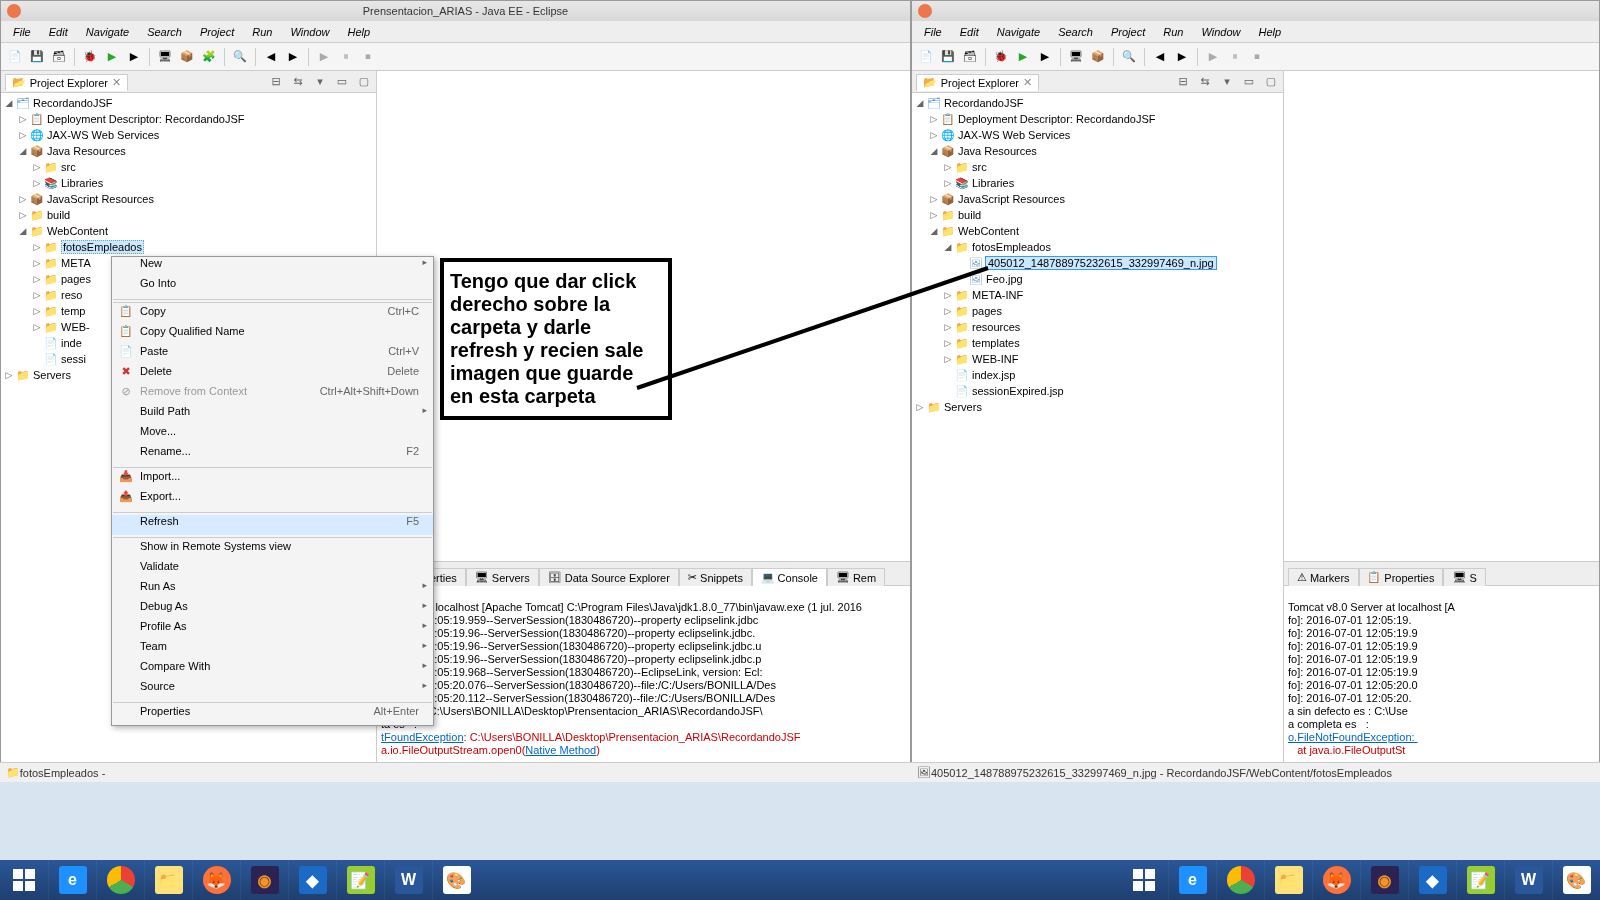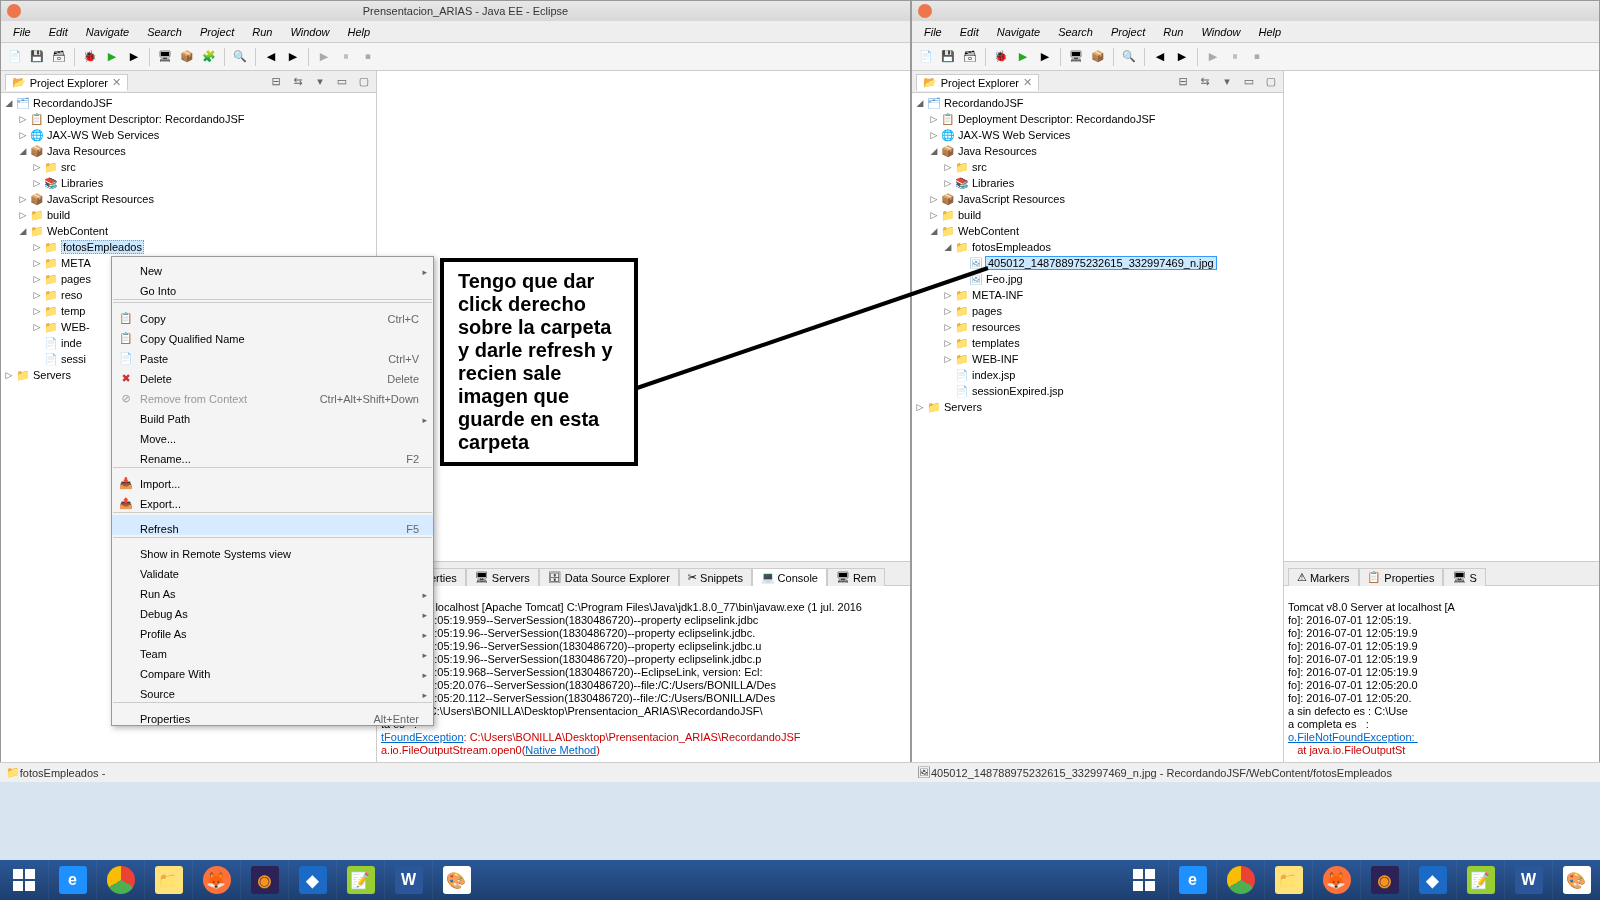--- a/index.html
+++ b/index.html
@@ -36,28 +36,28 @@
 .ic-prj { color:#5a9bd4; }
 .editor-area { flex:1; background:#fff; position:relative; }
 .bottom-tabs { height:220px; border-top:1px solid #ccc; display:flex; flex-direction:column; }
 .btabs-bar { height:24px; background:#eee; border-bottom:1px solid #ccc; display:flex; align-items:flex-end; padding:0 4px; gap:0; }
 .btab { padding:2px 8px; border:1px solid #ccc; border-bottom:none; background:#eee; display:flex; align-items:center; gap:3px; font-size:11px; position:relative; top:1px; }
 .btab.active { background:#fff; }
 .console-out { flex:1; font-family:Consolas,monospace; font-size:11px; padding:2px 4px; overflow:hidden; white-space:pre; line-height:13px; }
 .console-out .red { color:#c00; }
 .console-out .blue { color:#06c; text-decoration:underline; }
 .ctxmenu { position:absolute; left:111px; top:256px; width:323px; background:#f4f4f4; border:1px solid #999; box-shadow:2px 2px 6px rgba(0,0,0,0.3); z-index:50; }
-.ctxitem { height:20px; display:flex; align-items:flex-end; padding:0 8px 0 28px; position:relative; }
+.ctxitem { height:20px; display:flex; align-items:flex-start; padding:0 8px 0 28px; position:relative; }
 .ctxitem:hover, .ctxitem.hov { background:#d6ebff; }
 .ctxitem.disabled { color:#999; }
 .ctxitem .kbd { position:absolute; right:14px; color:#666; font-size:11px; }
 .ctxitem .arr { position:absolute; right:6px; color:#666; font-size:9px; }
 .ctxitem .mi-ic { position:absolute; left:6px; width:16px; text-align:center; }
 .ctxsep { height:1px; background:#ccc; margin:2px 1px; }
-.annotation { position:absolute; left:440px; top:258px; width:198px; border:4px solid #000; background:#fff; padding:8px 14px; font-size:20px; font-weight:bold; line-height:1.15; z-index:40; }
+.annotation { position:absolute; left:440px; top:258px; width:232px; border:4px solid #000; background:#fff; padding:8px 6px; font-size:20px; font-weight:bold; line-height:1.15; z-index:40; }
 .arrow-line { position:absolute; z-index:41; pointer-events:none; }
 .statusbar { position:absolute; left:0; height:20px; background:#f0f0f0; border-top:1px solid #ccc; display:flex; align-items:center; padding:0 6px; font-size:11px; color:#333; }
 .statusbar.sl { top:762px; width:911px; }
 .statusbar.sr { top:762px; left:911px; width:689px; }
 .taskbar { position:absolute; left:0; bottom:0; width:1600px; height:40px; background:linear-gradient(#2b5797,#1e3f6f); display:flex; align-items:center; }
 .taskbar .start { width:48px; height:40px; display:flex; align-items:center; justify-content:center; }
 .taskbar .tbitem { width:48px; height:40px; display:flex; align-items:center; justify-content:center; border-left:1px solid rgba(255,255,255,0.05); }
 .taskbar .tbitem .appicon { width:28px; height:28px; border-radius:3px; display:flex; align-items:center; justify-content:center; font-size:16px; font-weight:bold; }
 .win-logo { display:grid; grid-template-columns:10px 10px; grid-template-rows:10px 10px; gap:2px; }
 .win-logo div { background:#fff; }

